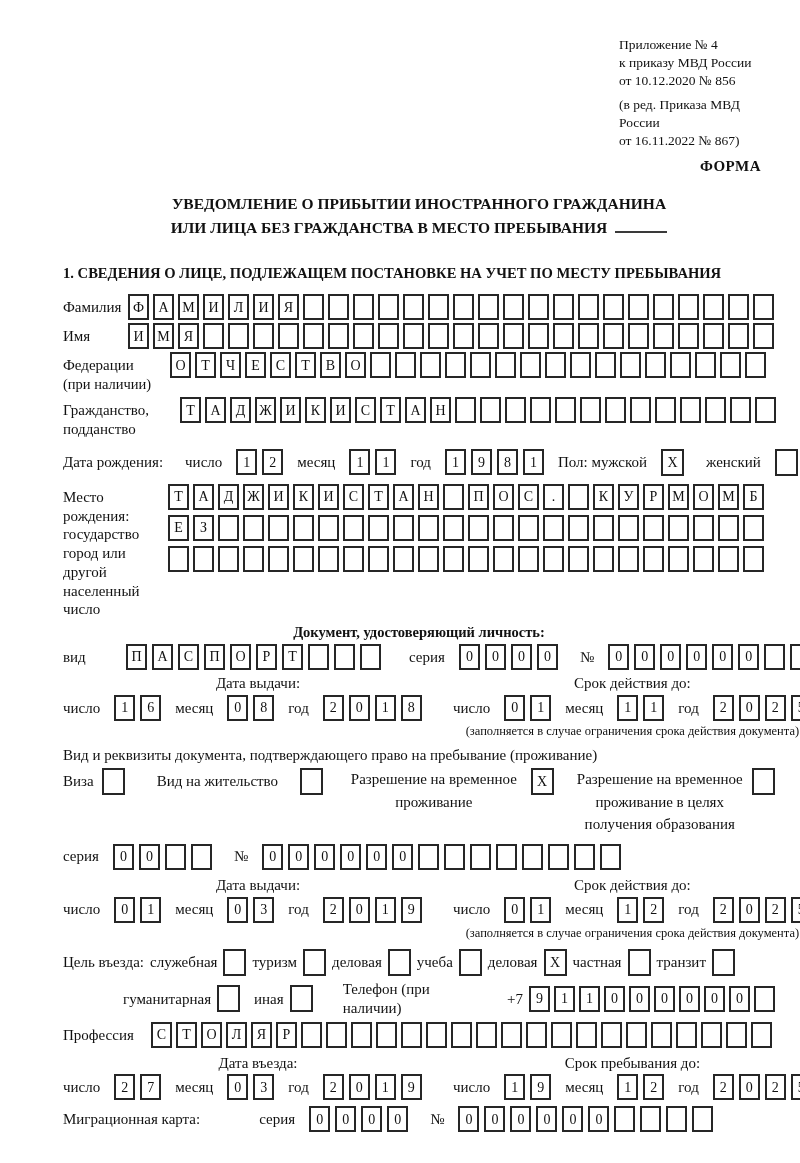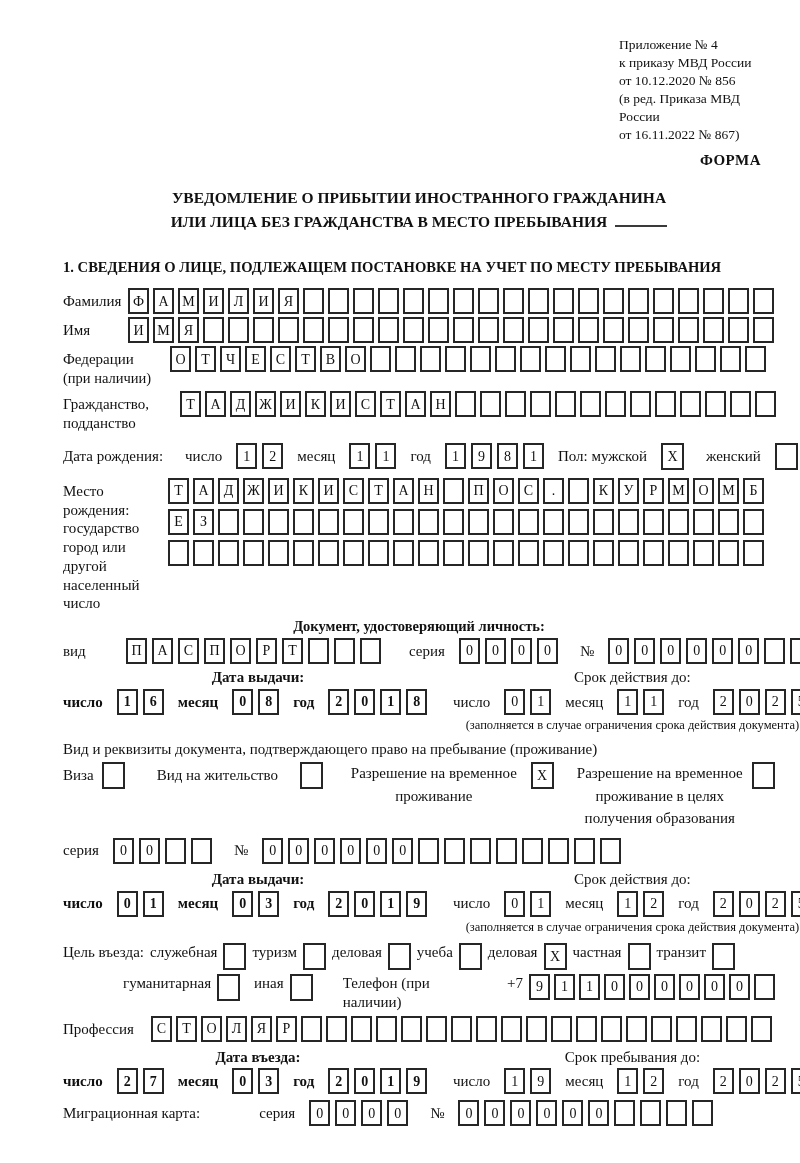--- a/index.html
+++ b/index.html
@@ -9,21 +9,21 @@
     box-sizing:border-box;
     padding:36px 25px 20px 63px;
     background:#ffffff;
     color:#111111;
     font-family:"Liberation Serif", serif;
     font-size:15px;
     line-height:1.25;
   }
   
   .appendix { margin-left:556px; font-size:13.5px; line-height:1.34; }
-  .amend { }
+  .amend { margin-top:6px; }
   .forma { margin-top:7px; padding-right:14px; text-align:right; font-weight:bold; font-size:15px; letter-spacing:0.5px; }
   
   .title { margin-top:16px; text-align:center; font-weight:bold; font-size:15.5px; line-height:1.55; }
   .blank-line { display:inline-block; width:52px; border-bottom:2px solid #3a3a3a; margin-left:8px; vertical-align:baseline; }
   .sec { margin-top:24px; font-weight:bold; font-size:14.6px; }
   
   .row { display:flex; align-items:flex-start; }
   .lbl { flex:none; padding-top:4px; }
   .w65 { width:65px; } .w107 { width:107px; } .w117 { width:117px; } .w105 { width:105px; }
   .w49 { width:49px; } .w88 { width:88px; }
@@ -37,27 +37,27 @@
     background:#fff;
   }
   .cb { width:23px; height:27px; }
   .stack { display:flex; flex-direction:column; gap:5px; }
   .subnote { font-size:14.5px; }
   
   .dline { display:flex; align-items:center; gap:14px; }
   .dline .cells { gap:5px; }
   .dtxt { flex:none; }
   .twocol { display:flex; }
-  .col-l { flex:none; width:390px;font-weight:bold; }
+  .col-l { flex:none; width:390px; }
   .col-r { flex:1; }
   .dlabel { text-align:center; margin-bottom:2px; }
   .note { font-size:12.5px; text-align:center; margin-top:3px; white-space:nowrap; }
   .center-b { text-align:center; font-weight:bold; font-size:14.5px; }
   
-  .optline { display:flex; gap:6px; flex-wrap:nowrap; }
+  .optline { display:flex; align-items:center; gap:6px; flex-wrap:nowrap; }
   .docopts { display:flex; align-items:flex-start; gap:8px; }
   .opt-center { text-align:center; line-height:1.5; }
   .wtr { width:196px; } .wtre { width:186px; }
   .mt3{margin-top:3px;} .mt4{margin-top:4px;} .mt6{margin-top:6px;} .mt8{margin-top:8px;}
   .mt10{margin-top:10px;} .mt12{margin-top:12px;}
   .ml8{margin-left:8px;} .ml14{margin-left:14px;} .ml24{margin-left:24px;} .ml45{margin-left:45px;} .ml60{margin-left:60px;}
 </style>
 </head>
 <body>
 

